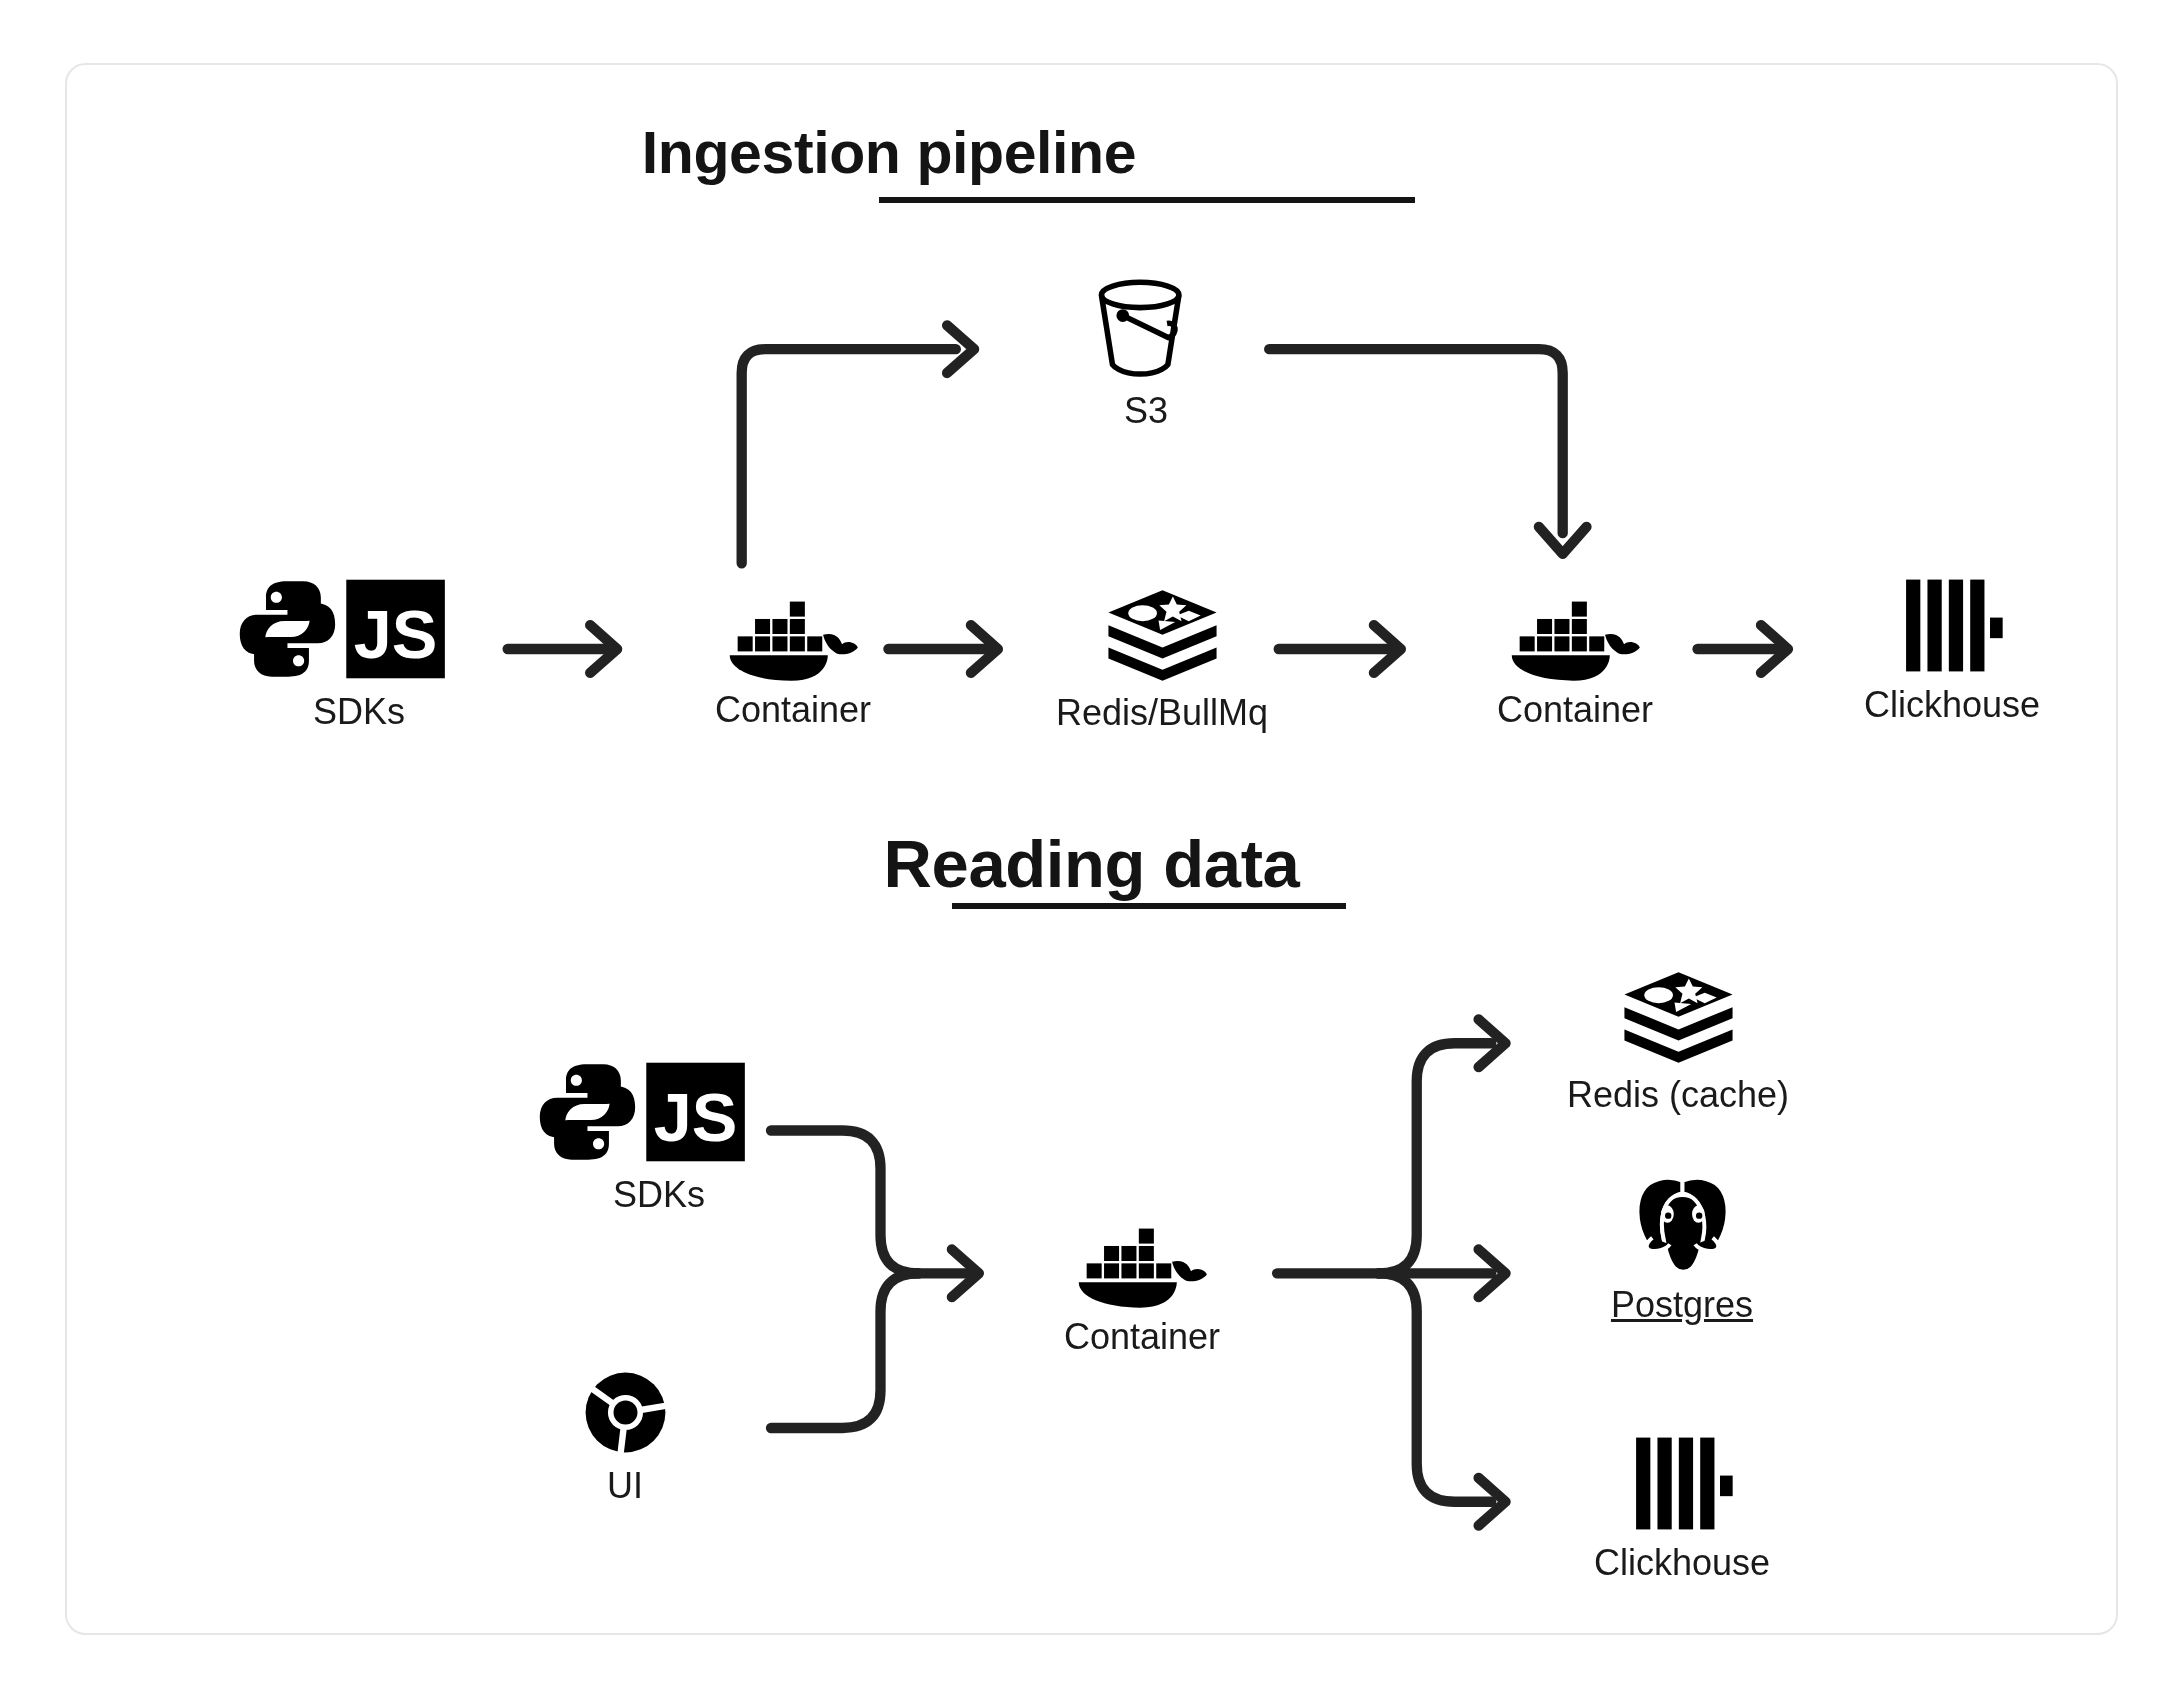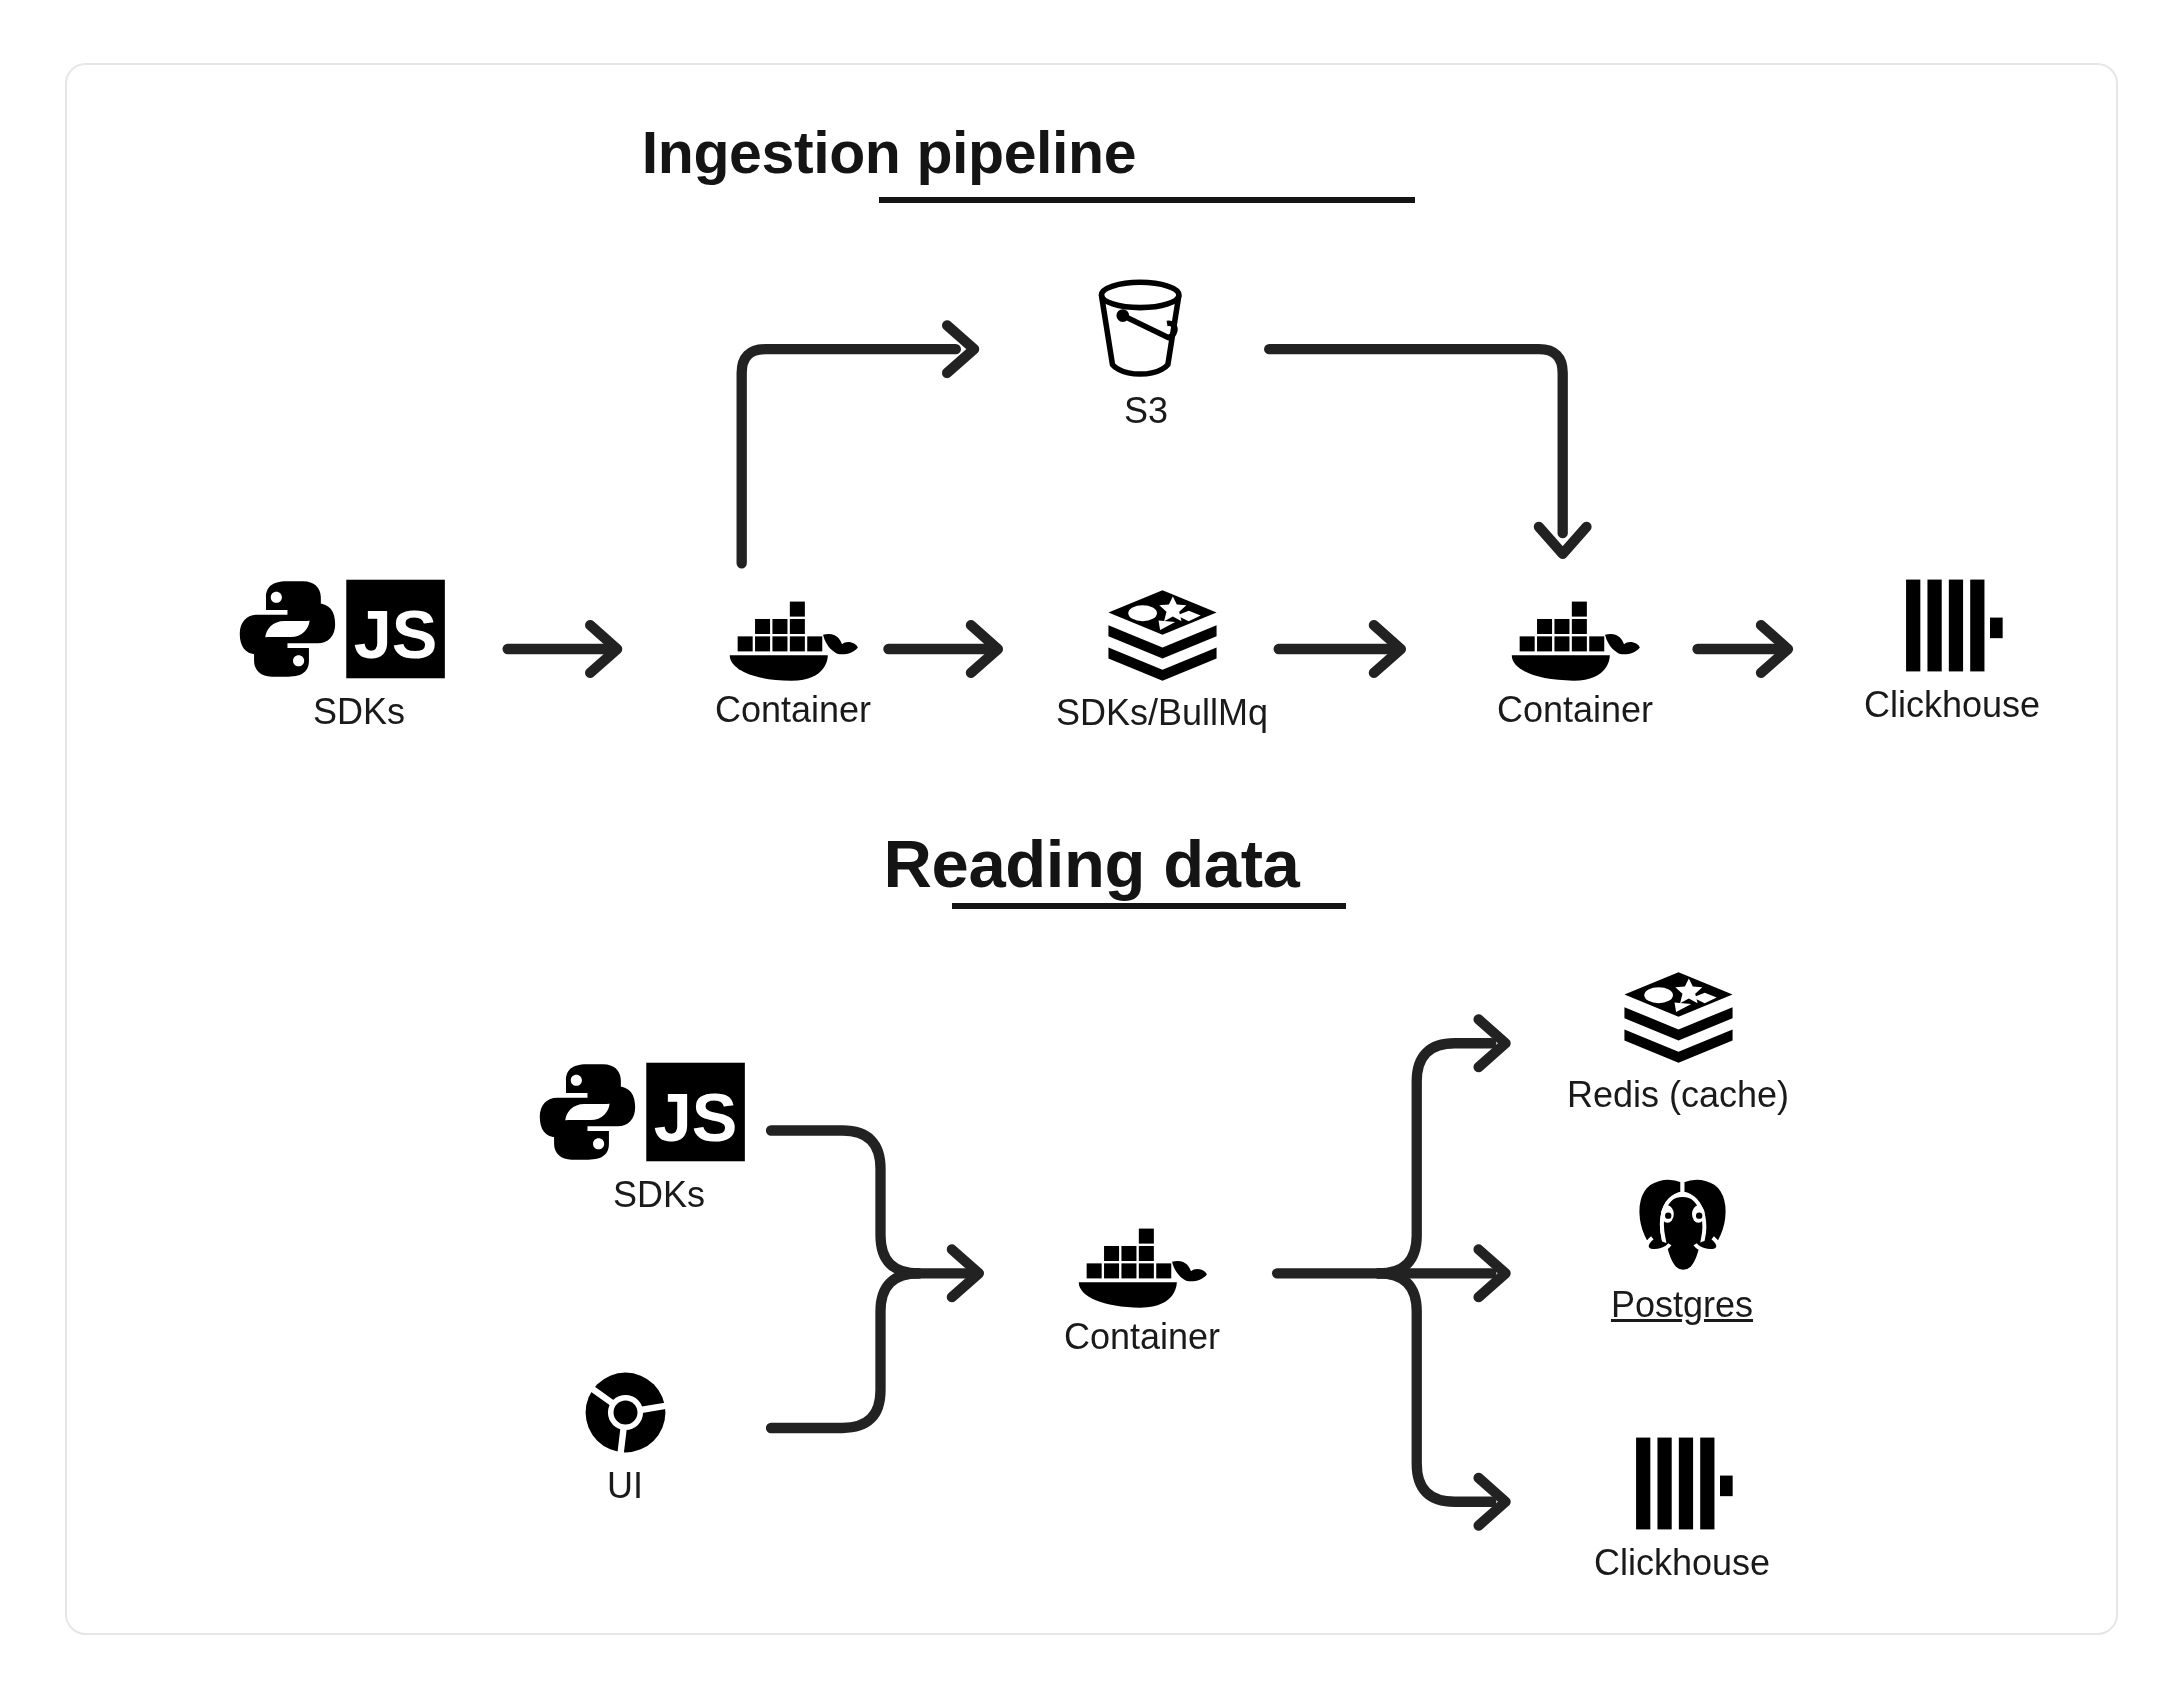--- a/index.html
+++ b/index.html
@@ -210,21 +210,21 @@
         <path d="M3 76 L71 104 L139 76 L139 90 L71 118 L3 90 Z"></path>
       </g>
       <g fill="#ffffff">
         <ellipse cx="46" cy="33" rx="18" ry="10"></ellipse>
         <path d="M84 12 L89 22 L101 23 L92 31 L95 43 L84 37 L73 43 L76 31 L67 23 L79 22 Z"></path>
         <path d="M104 30 L119 36 L104 43 L89 36 Z"></path>
         <path d="M66 42 L87 44 L68 54 Z"></path>
       </g>
     </svg>
   </span>
-  <div class="node-label" style="margin-top:8px;">SDKs/BullMq</div>
+  <div class="node-label" style="margin-top:8px;">Redis/BullMq</div>
 </div>
 
 <div class="node" style="left:1460px; top:587px; width:230px;">
   <span class="icon-wrap">
     <svg width="136" height="94" viewBox="0 0 172 118">
       <g fill="#000">
         <rect x="16" y="62" width="19" height="19"></rect>
         <rect x="38" y="62" width="19" height="19"></rect>
         <rect x="60" y="62" width="19" height="19"></rect>
         <rect x="82" y="62" width="19" height="19"></rect>

